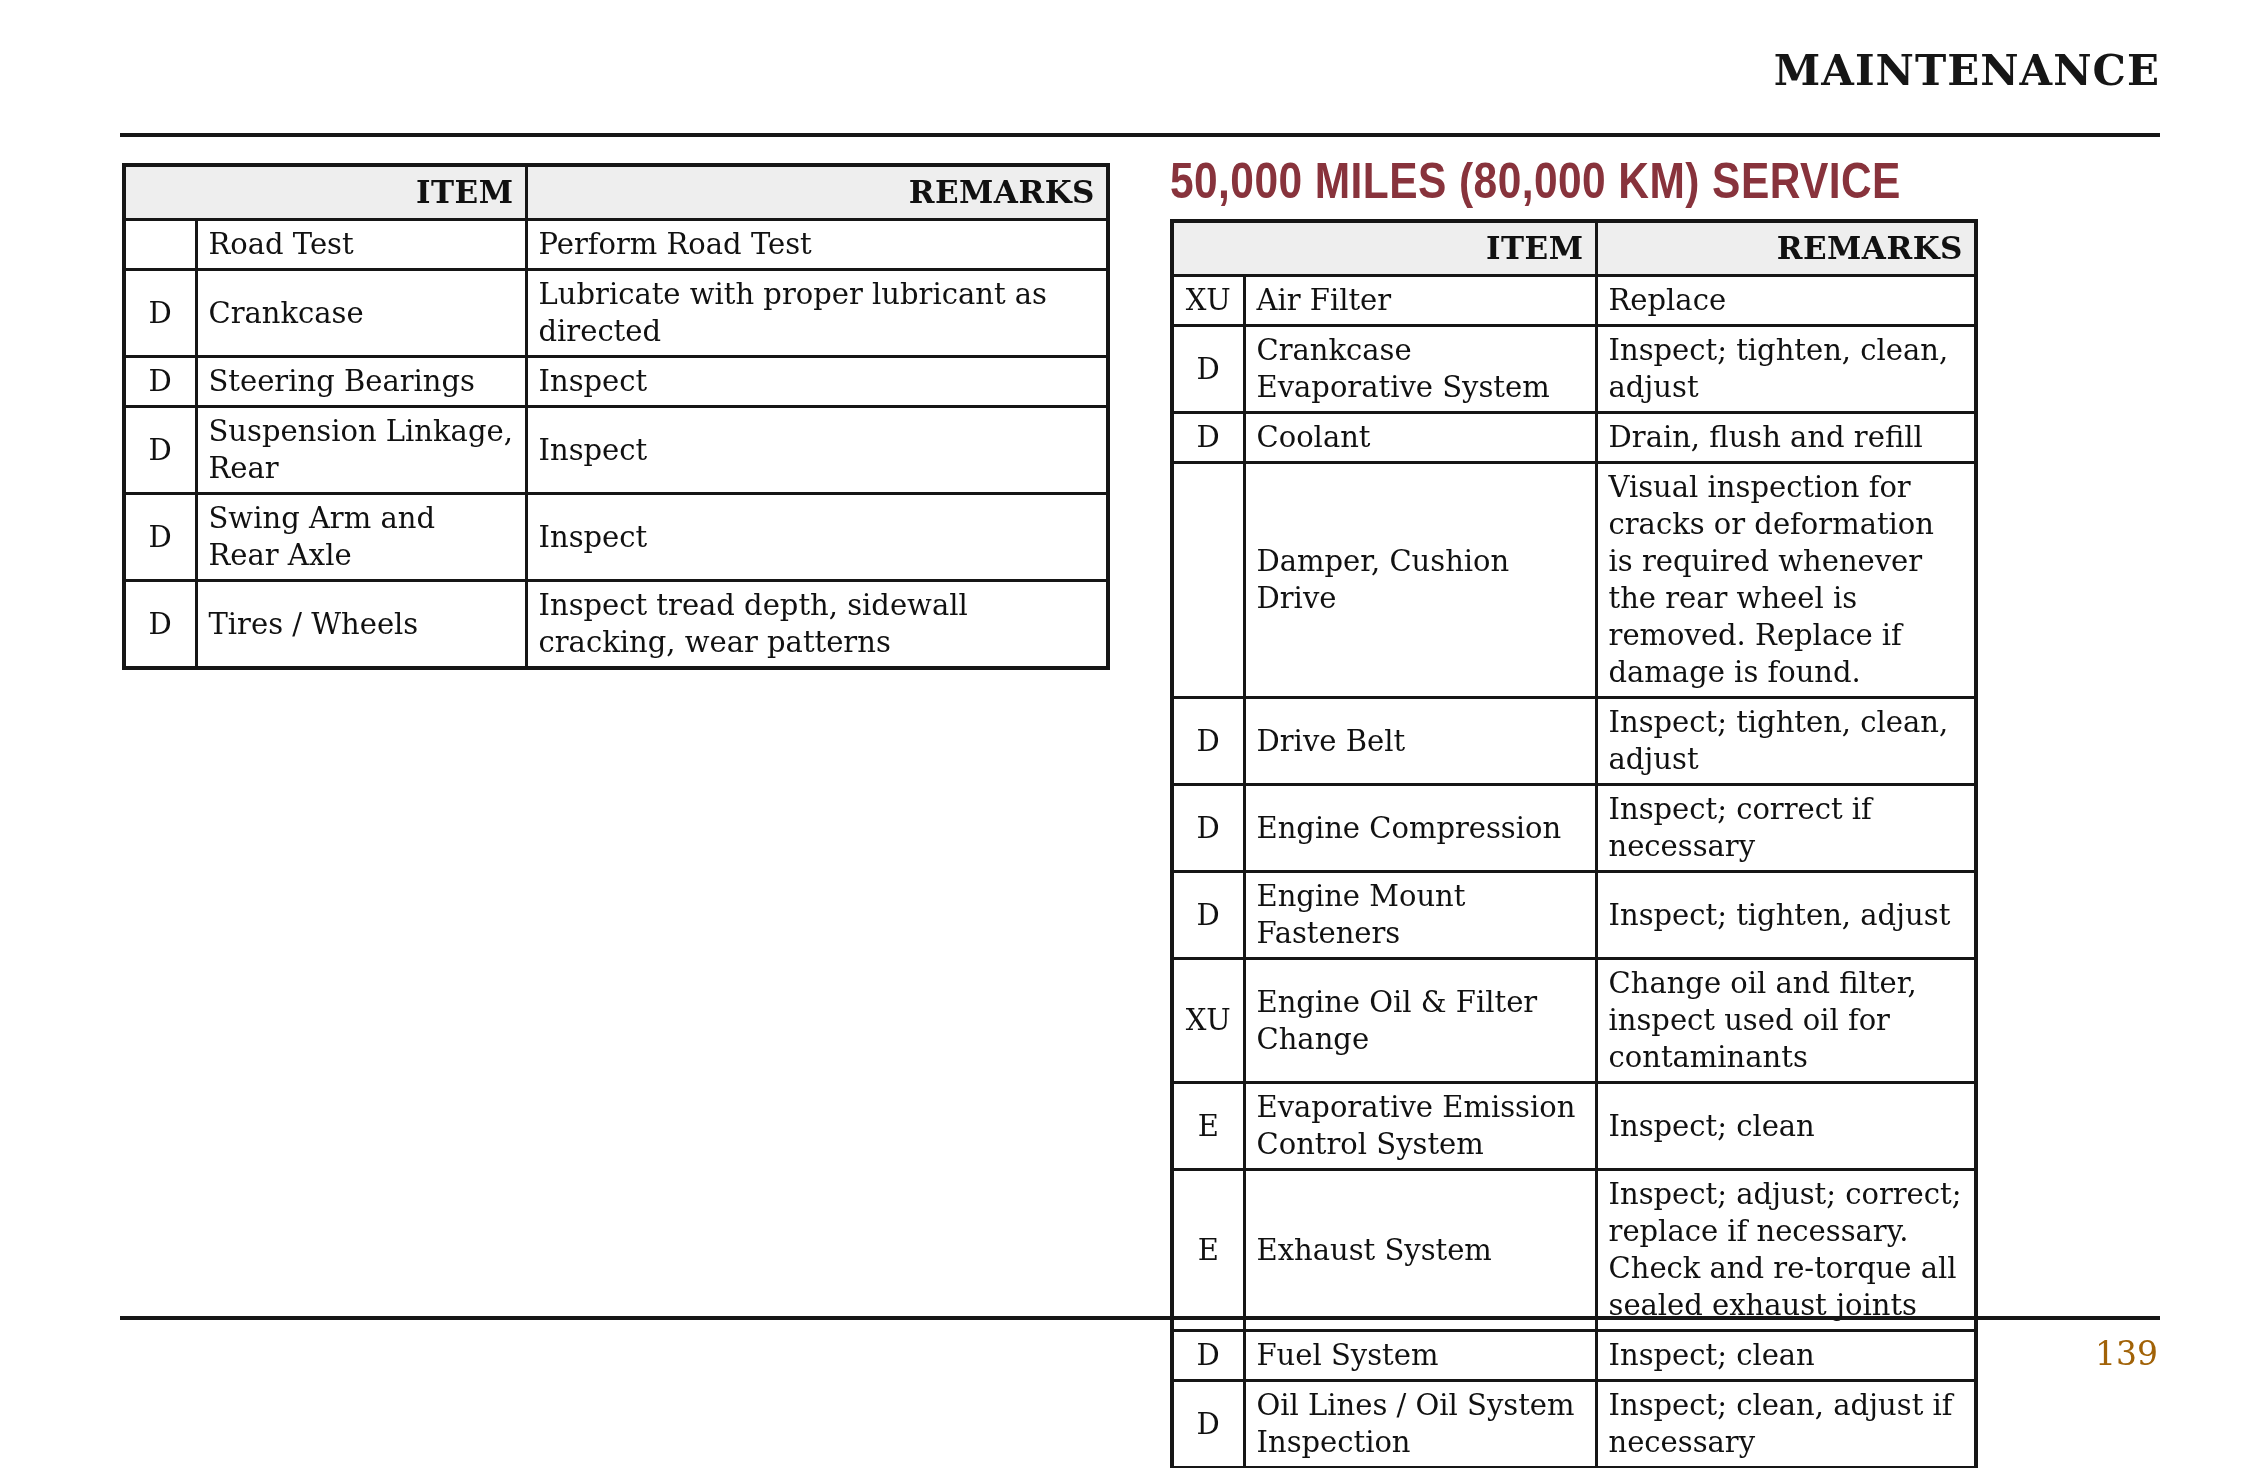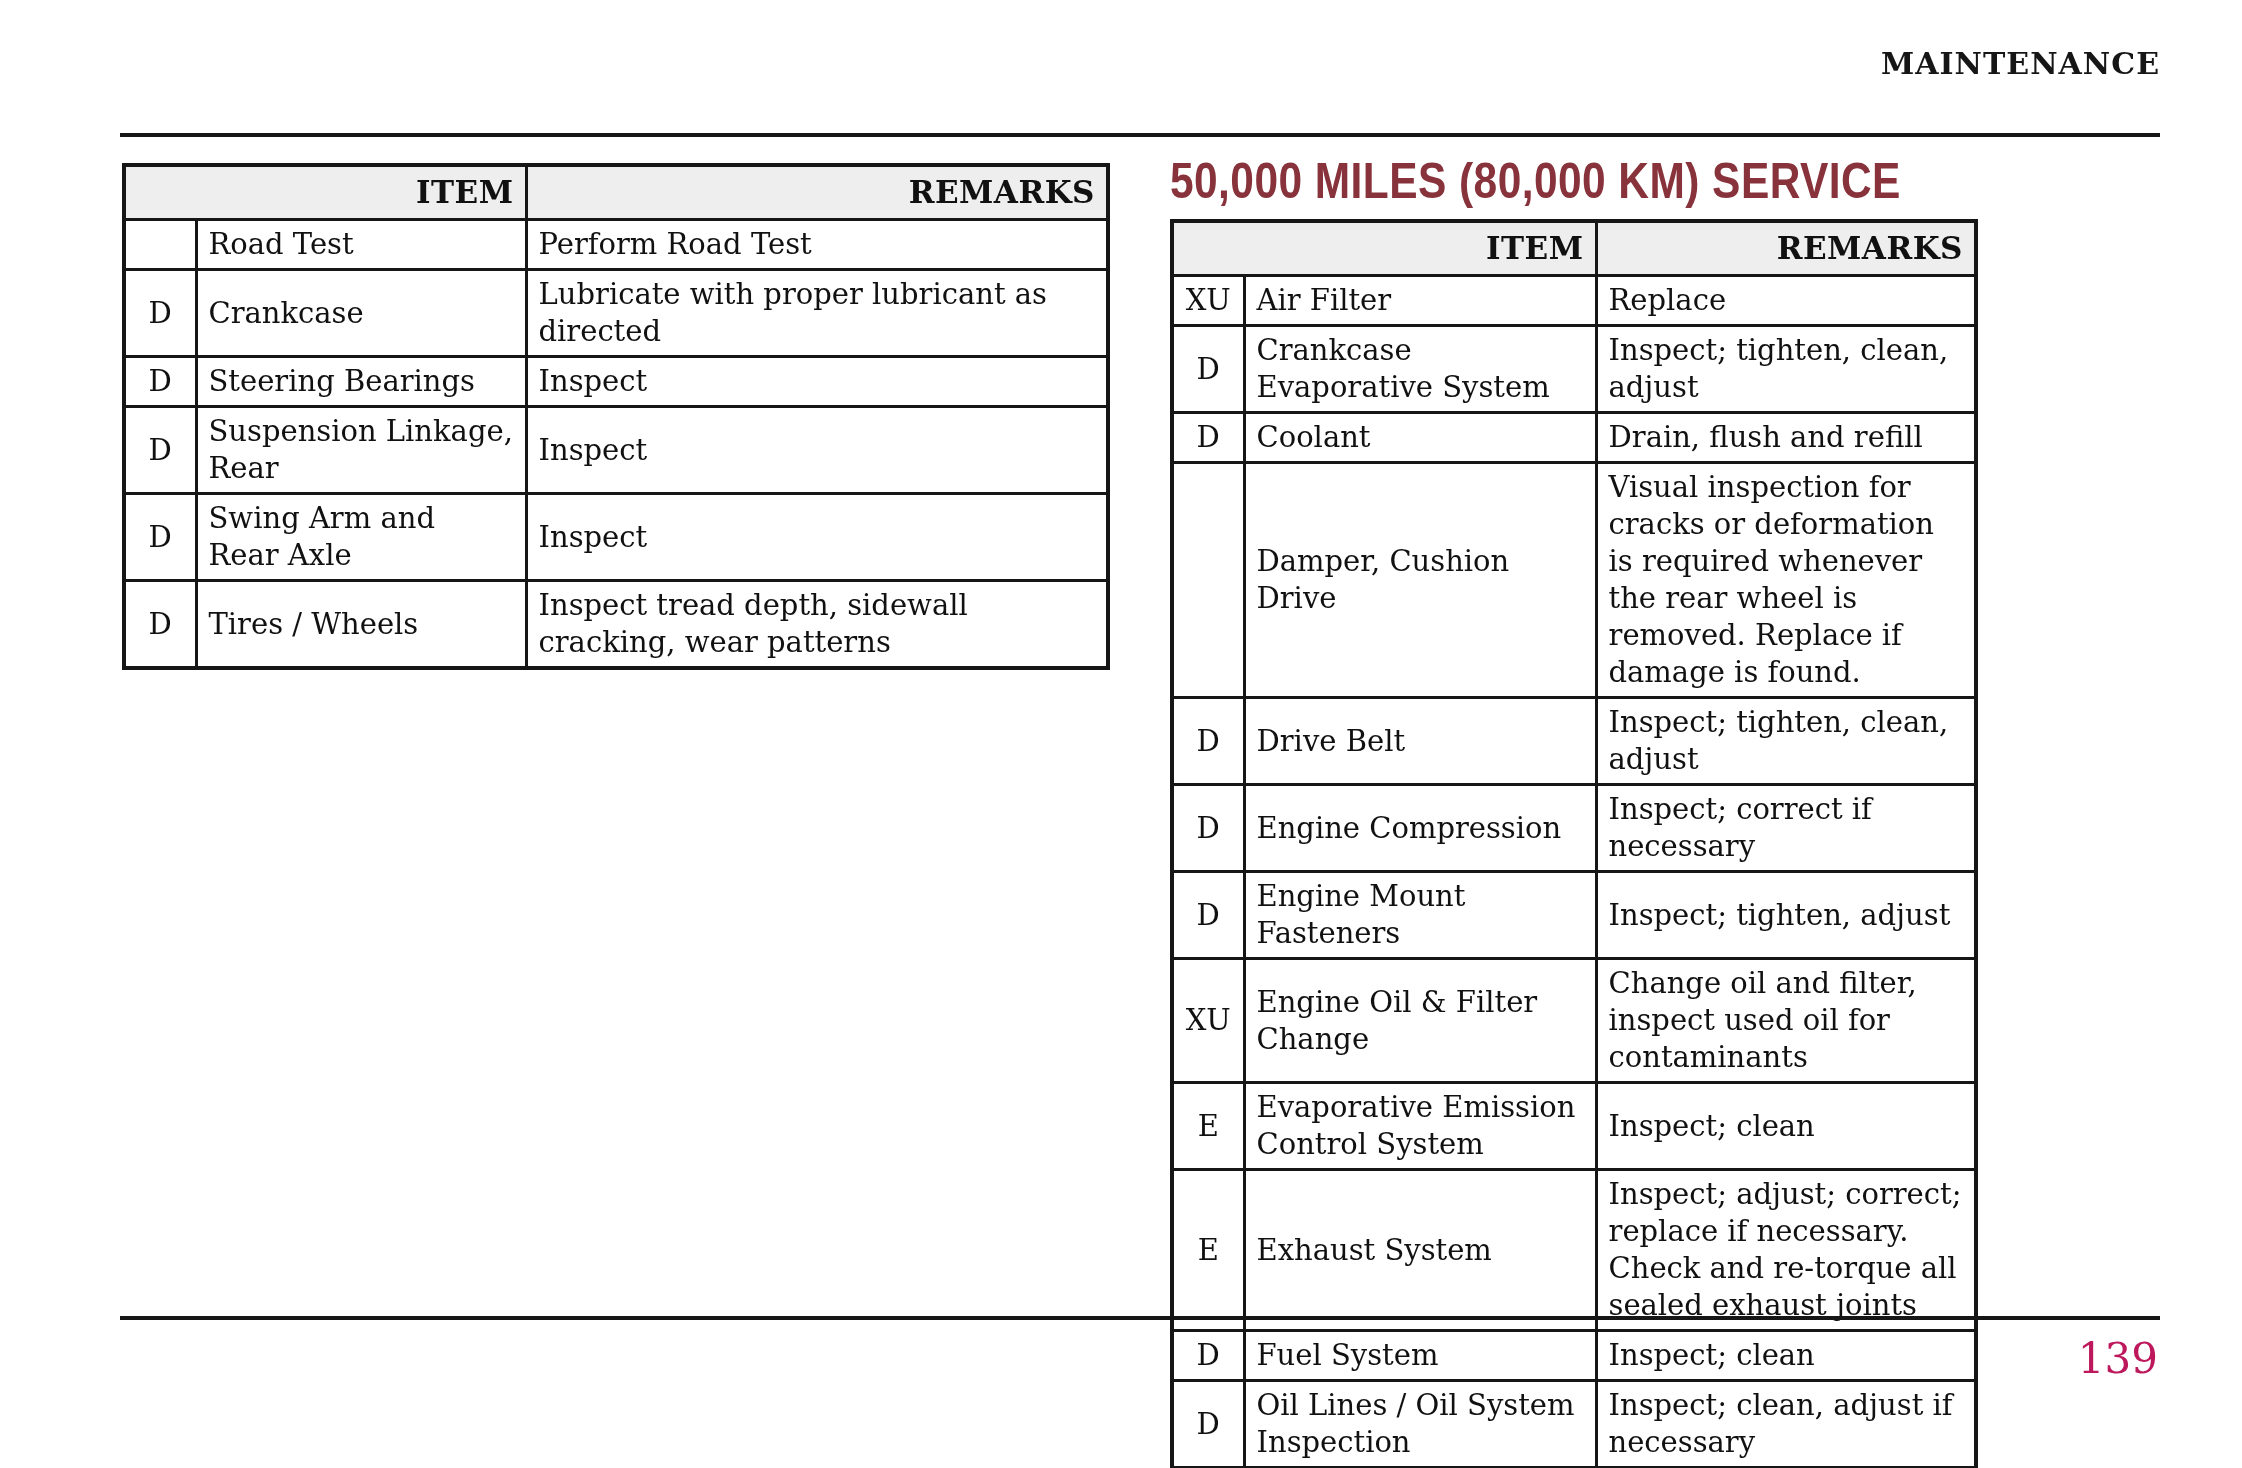--- a/index.html
+++ b/index.html
@@ -10,38 +10,38 @@
     font-family: "DejaVu Serif", serif;
     color: #111111;
     position: relative;
     overflow: hidden;
   }
   .page { position: absolute; inset: 0; }
 
   .page-header {
     position: absolute;
     top: 46px; right: 82px;
-    font-size: 30px;
+    font-size: 42px;
     font-weight: bold;
     letter-spacing: 1px;
     color: #161616;
   }
   .top-rule, .bottom-rule {
     position: absolute;
     left: 120px; width: 2040px; height: 4px;
     background: #161616;
   }
   .top-rule { top: 133px; }
   .bottom-rule { top: 1316px; }
 
   .page-number {
     position: absolute;
     top: 1334px; right: 84px;
-    font-size: 42px;
-    color: #be185d;
+    font-size: 33px;
+    color: #a16207;
   }
 
   
   table {
     border-collapse: collapse;
     table-layout: fixed;
     width: 100%;
     border: 4px solid #161616;
   }
   th, td {

